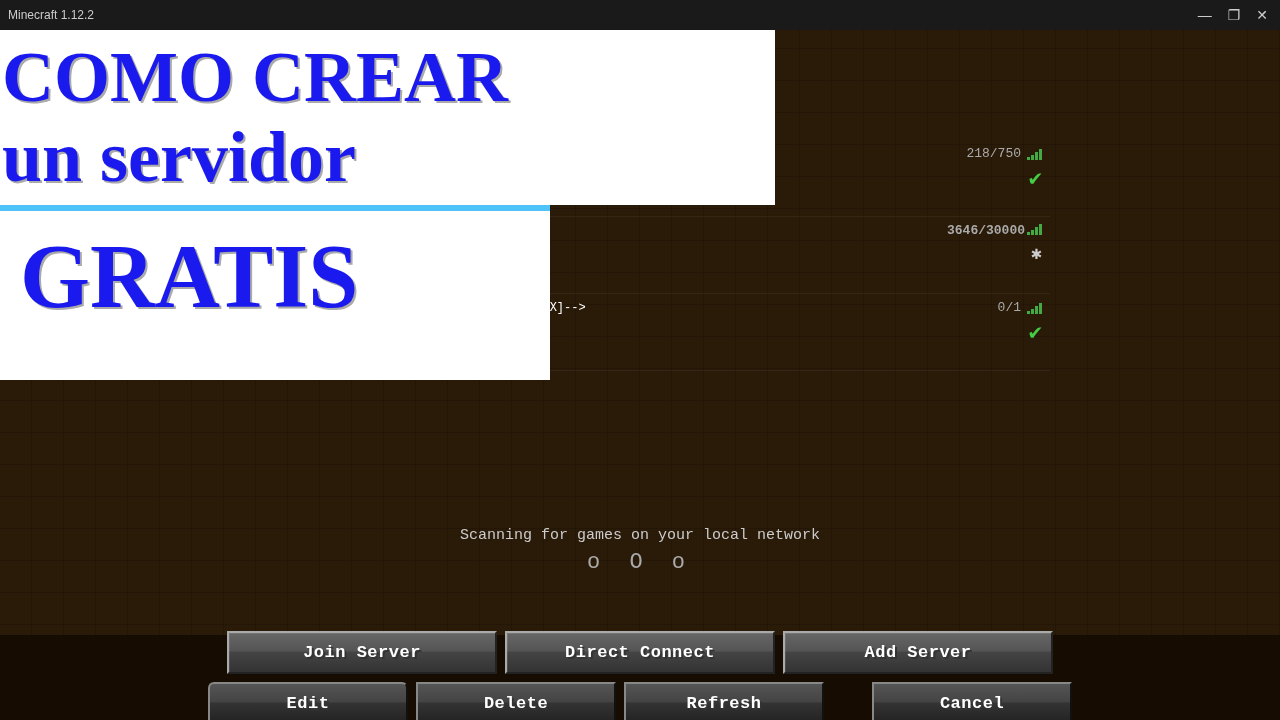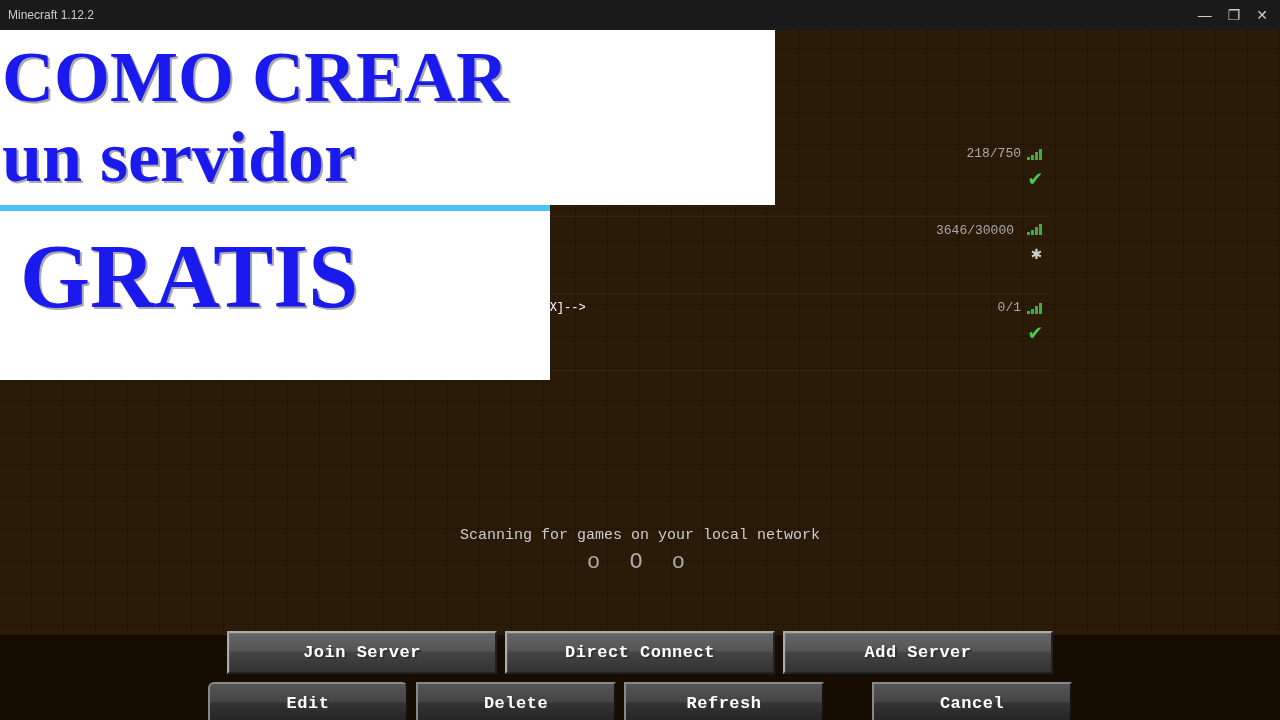--- a/index.html
+++ b/index.html
@@ -361,21 +361,21 @@
   <div class="server-entry">
     <div class="server-icon server-icon-craft">
     </div>
     <div class="server-info">
       <div class="server-motd">
         <span class="mc-aqua">Craft</span><span class="mc-white">i Network! </span><span class="mc-yellow bold">WINTER SALE!</span><br>
         <span class="mc-white"> → </span><span class="mc-green bold">NEW LOBBY + PRESENT RUSH</span>
       </div>
     </div>
     <div class="server-meta">
-      <div style="display:flex; align-items:flex-start; gap:13px;">
+      <div style="display:flex; align-items:flex-start; gap:2px;font-weight:bold;">
         <span class="server-players mc-gray">3646/30000</span>
         <div class="ping-bars">
           <div class="ping-bar" style="height:3px;"></div>
           <div class="ping-bar" style="height:5px;"></div>
           <div class="ping-bar" style="height:8px;"></div>
           <div class="ping-bar" style="height:11px;"></div>
         </div>
       </div>
       <span style="color:#ccc; font-size:18px;">✱</span>
     </div>

